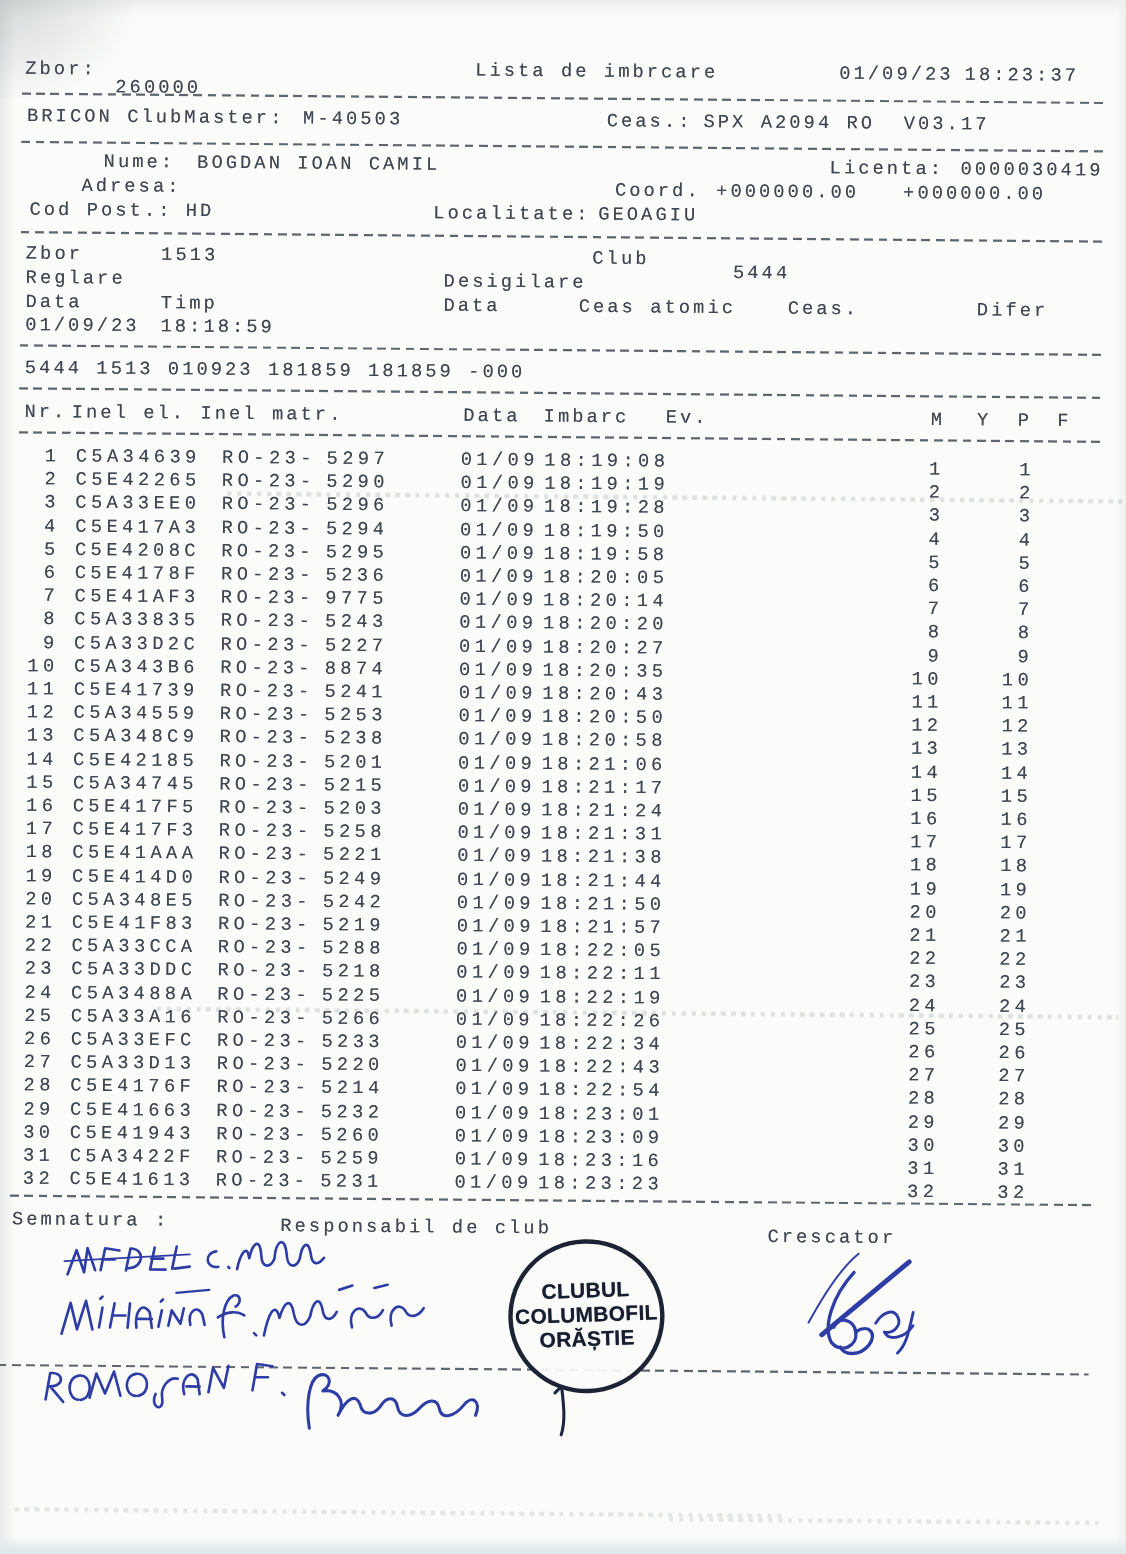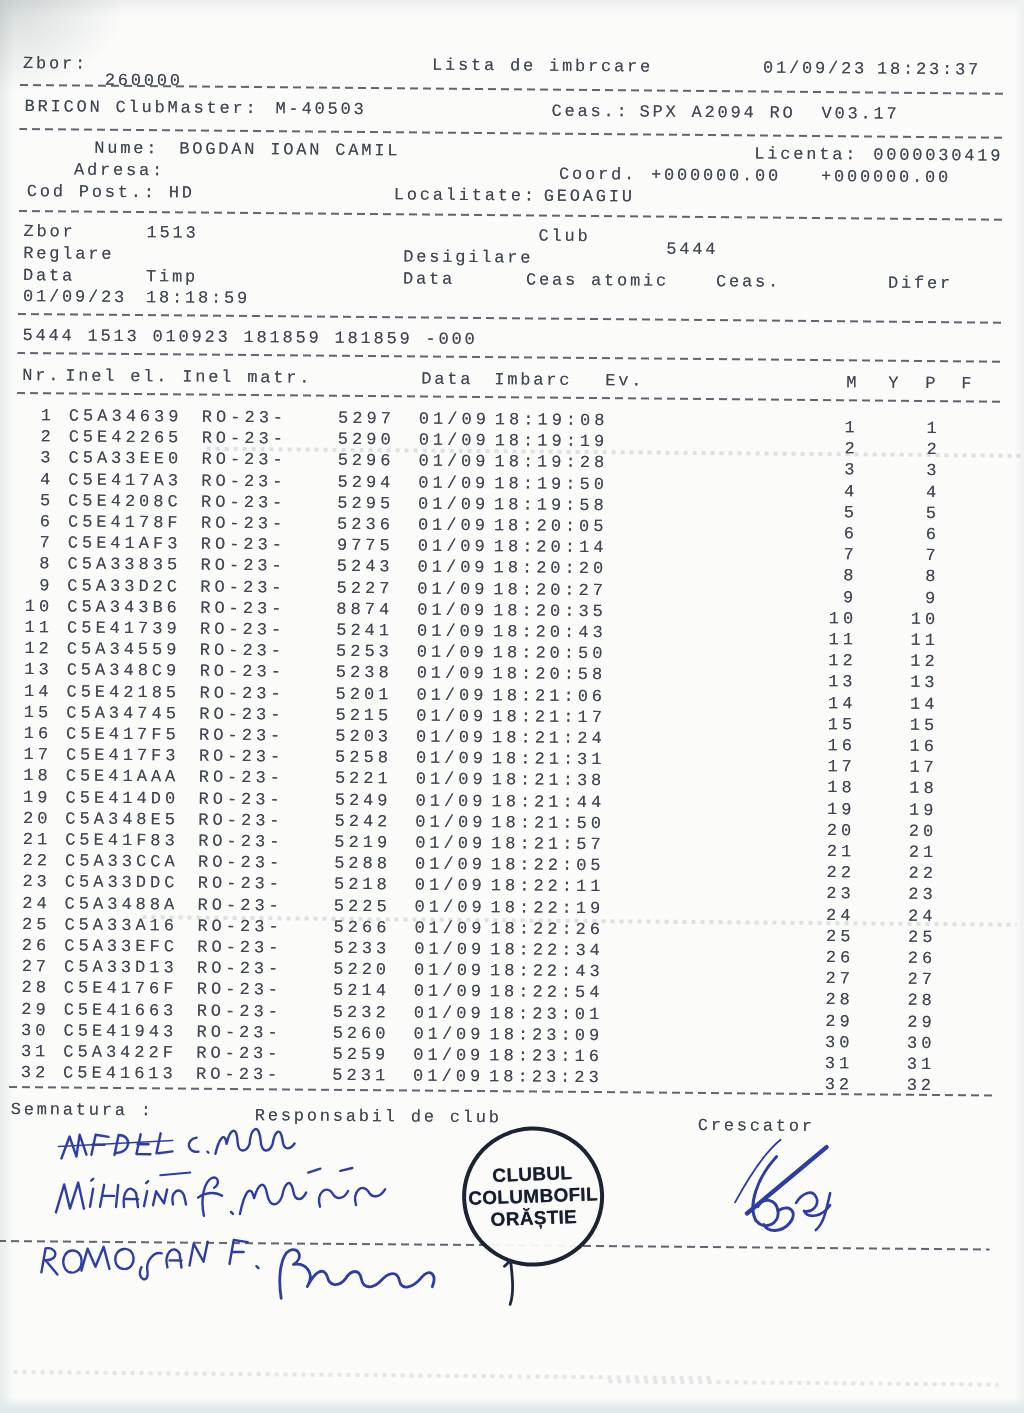--- a/index.html
+++ b/index.html
@@ -49,21 +49,21 @@
   .trow span{
     position:absolute;top:0;
     font-family:"Liberation Mono","DejaVu Sans Mono",monospace;
     font-size:17px;line-height:20px;letter-spacing:4px;
     color:var(--print);white-space:pre;
     text-shadow:0 0 .5px rgba(63,70,81,.6);
   }
   .c-nr{left:0;width:58px;text-align:right;}
   .c-inel{left:52px;margin-left:20px;}
   .c-ro{left:205px;}
-  .c-matr{left:300px;width:98px;text-align:right;}
+  .c-matr{left:300px;width:98px;}
   .c-data{left:422px;}
   .c-timp{left:498px;}
   .c-m{left:770px;width:92px;text-align:right;top:5px !important;}
   .c-p{left:852px;width:92px;text-align:right;top:5px !important;}
   .stamp{
     position:absolute;left:472px;top:1122px;width:142px;height:140px;
     border:4px solid #1b2334;border-radius:50%;
     background:rgba(251,252,250,.93);
     display:flex;flex-direction:column;justify-content:center;align-items:center;
     transform:rotate(-2.5deg);

